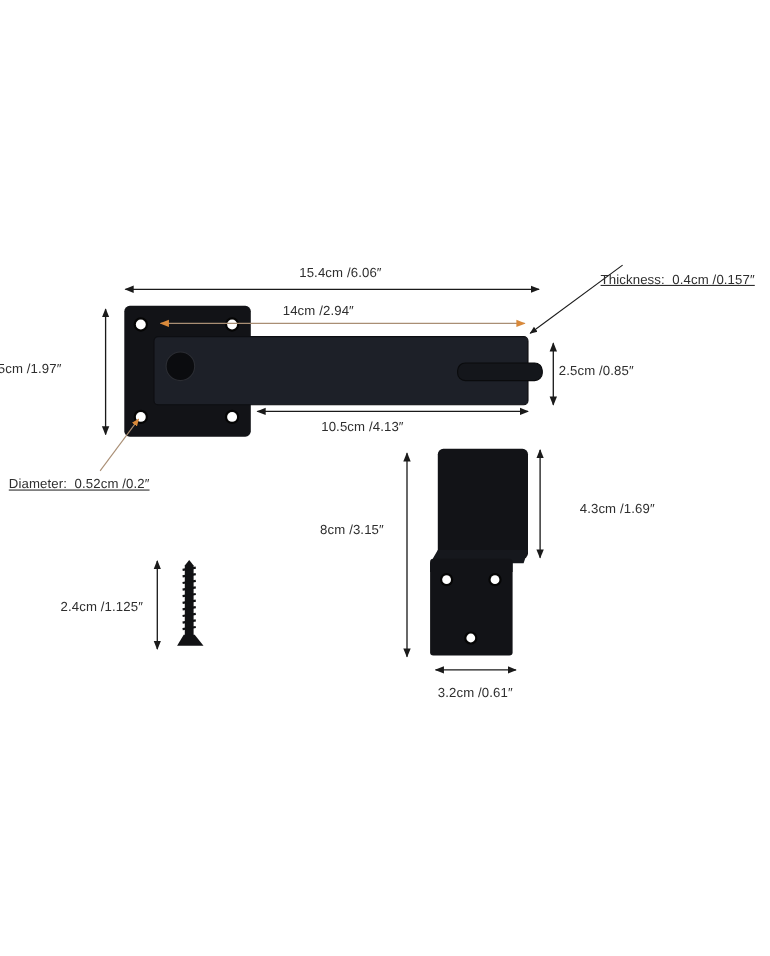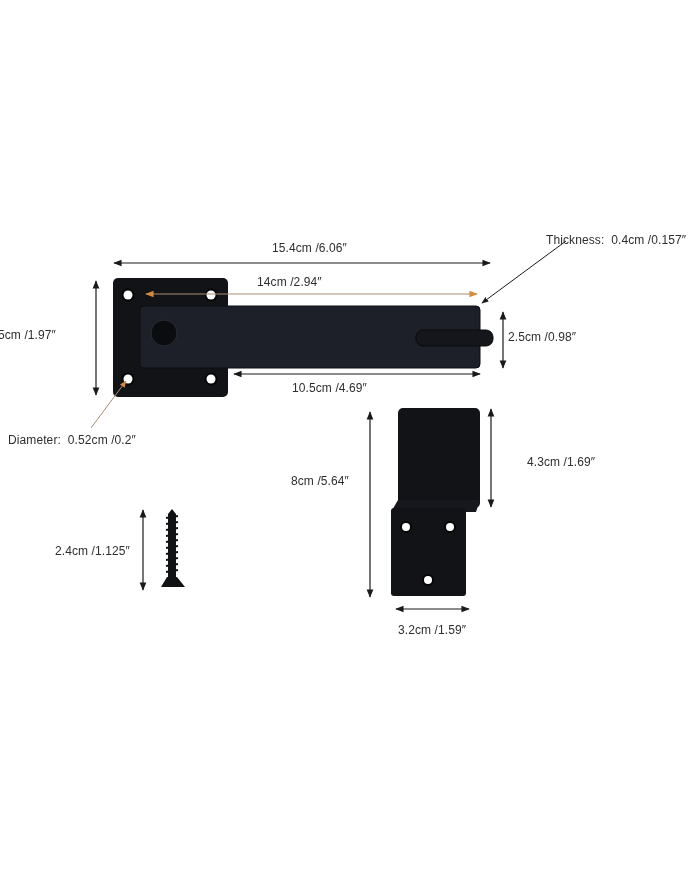--- a/index.html
+++ b/index.html
@@ -3,25 +3,25 @@
 <meta charset="utf-8">
 <style>
   html, body { margin: 0; padding: 0; background: #ffffff; }
   body { width: 700px; height: 869px; position: relative; overflow: hidden;
          font-family: "Liberation Sans", sans-serif; }
   #canvas { position: absolute; left: 0; top: 0; width: 700px; height: 869px; }
   .lbl { position: absolute; font-size: 12px; line-height: 14px; color: #2e2e2e;
          white-space: pre; letter-spacing: 0.1px; }
   #lbl-overall  { left: 272px; top: 241px; }
   #lbl-holes    { left: 257px; top: 275px; }
-  #lbl-thick    { left: 546px; top: 233px; }
+  #lbl-thick    { left: 546px; top: 247px; text-decoration: underline; }
   #lbl-plate-h  { left: -2px;  top: 328px; }
   #lbl-bar-h    { left: 508px; top: 330px; }
   #lbl-bar-l    { left: 292px; top: 381px; }
-  #lbl-diam     { left: 8px;   top: 433px; }
+  #lbl-diam     { left: 8px;   top: 433px; text-decoration: underline; }
   #lbl-catch-h  { left: 291px; top: 474px; }
   #lbl-catch-u  { left: 527px; top: 455px; }
   #lbl-catch-w  { left: 398px; top: 623px; }
   #lbl-screw    { left: 55px;  top: 544px; }
 </style>
 </head>
 <body>
 
 <svg id="canvas" viewBox="0 0 700 869" xmlns="http://www.w3.org/2000/svg">
   <defs>
@@ -87,19 +87,19 @@
     <path d="M166,518 L178,516 M166,524 L178,522 M166,530 L178,528 M166,536 L178,534 M166,542 L178,540 M166,548 L178,546 M166,554 L178,552 M166,560 L178,558 M166,566 L178,564 M166,572 L178,570" stroke="#111214" stroke-width="2"></path>
     <path d="M167,577 L177,577 L185,587 L161,587 Z" fill="#111214"></path>
   </g>
   <line x1="143" y1="510" x2="143" y2="590" stroke="#1a1a1a" stroke-width="1.2" marker-start="url(#ah)" marker-end="url(#ah)"></line>
 </svg>
 
 <span id="lbl-overall" class="lbl">15.4cm /6.06″</span>
 <span id="lbl-holes" class="lbl">14cm /2.94″</span>
 <span id="lbl-thick" class="lbl">Thickness:  0.4cm /0.157″</span>
 <span id="lbl-plate-h" class="lbl">5cm /1.97″</span>
-<span id="lbl-bar-h" class="lbl">2.5cm /0.98″</span>
-<span id="lbl-bar-l" class="lbl">10.5cm /4.69″</span>
+<span id="lbl-bar-h" class="lbl">2.5cm /0.85″</span>
+<span id="lbl-bar-l" class="lbl">10.5cm /4.13″</span>
 <span id="lbl-diam" class="lbl">Diameter:  0.52cm /0.2″</span>
-<span id="lbl-catch-h" class="lbl">8cm /5.64″</span>
+<span id="lbl-catch-h" class="lbl">8cm /3.15″</span>
 <span id="lbl-catch-u" class="lbl">4.3cm /1.69″</span>
-<span id="lbl-catch-w" class="lbl">3.2cm /1.59″</span>
+<span id="lbl-catch-w" class="lbl">3.2cm /0.61″</span>
 <span id="lbl-screw" class="lbl">2.4cm /1.125″</span>
 
 </body></html>

